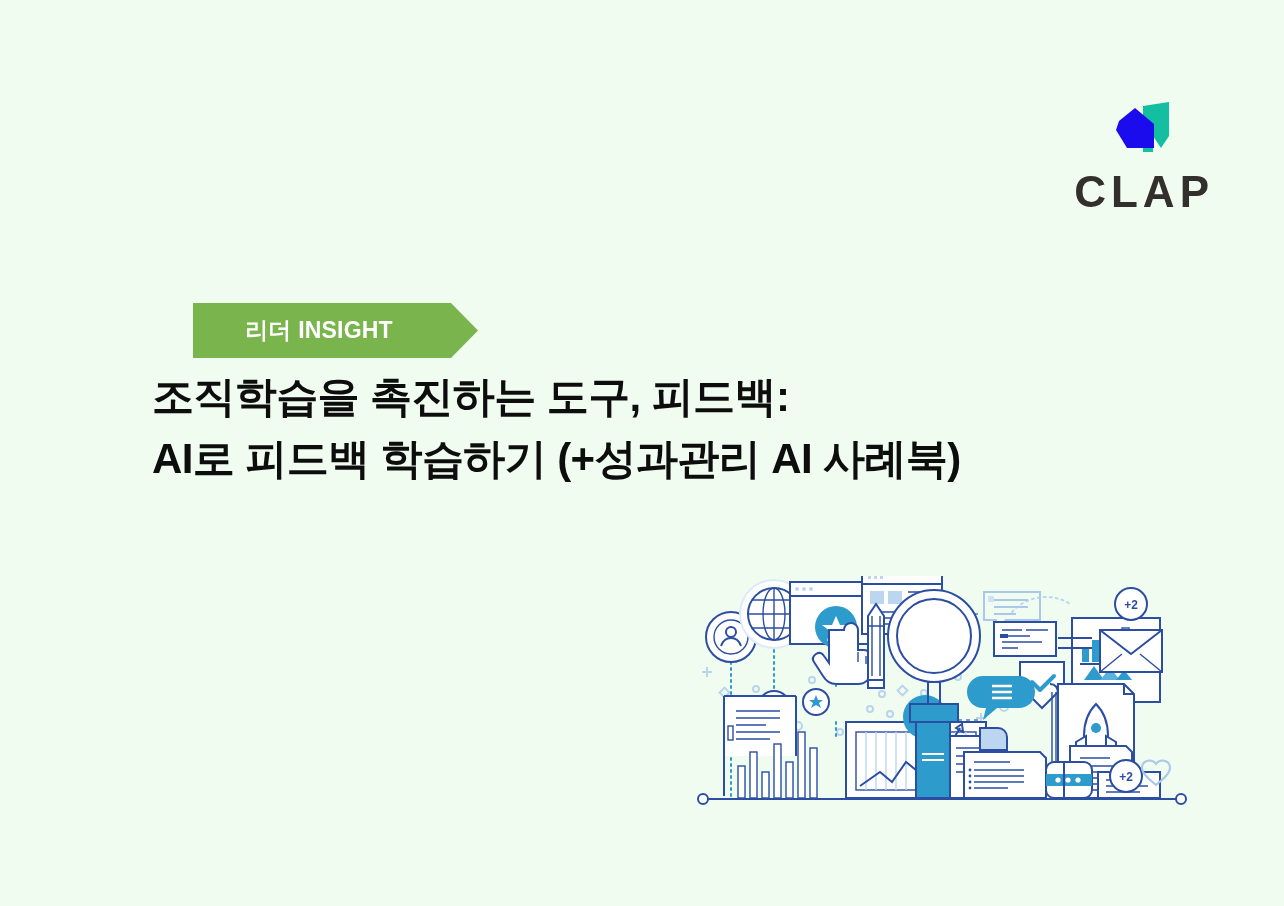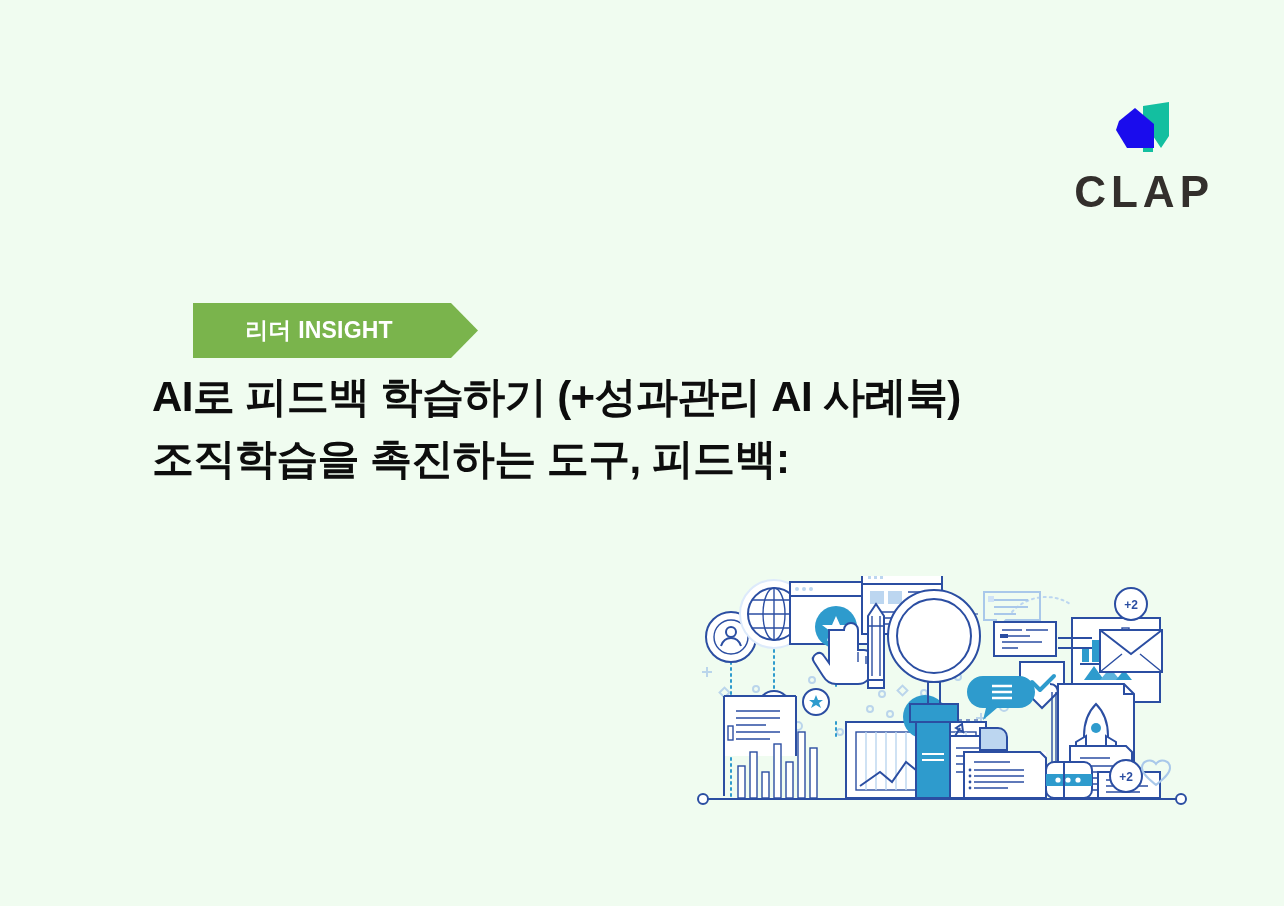--- a/index.html
+++ b/index.html
@@ -124,22 +124,22 @@
   </div>
 
   <div class="badge-wrap">
     <svg class="badge-shape" viewBox="0 0 290 55" preserveAspectRatio="none" aria-hidden="true">
       <polygon points="0,0 258,0 285,27.5 258,55 0,55" fill="#7ab44c"></polygon>
     </svg>
     <div class="badge-label">리더 INSIGHT</div>
   </div>
 
   <div class="title-block">
+    <div class="title-line">조직학습을 촉진하는 도구, 피드백:</div>
     <div class="title-line">AI로 피드백 학습하기 (+성과관리 AI 사례북)</div>
-    <div class="title-line">조직학습을 촉진하는 도구, 피드백:</div>
   </div>
 
   <div class="illustration">
     <svg viewBox="0 0 496 236" aria-hidden="true">
       <defs>
         <style>
           .ln { fill:none; stroke:#2b4ea2; stroke-width:2; }
           .ln-t { fill:none; stroke:#2b4ea2; stroke-width:1.4; }
           .lnl { fill:none; stroke:#a9c8ea; stroke-width:2; }
           .fw { fill:#ffffff; }

